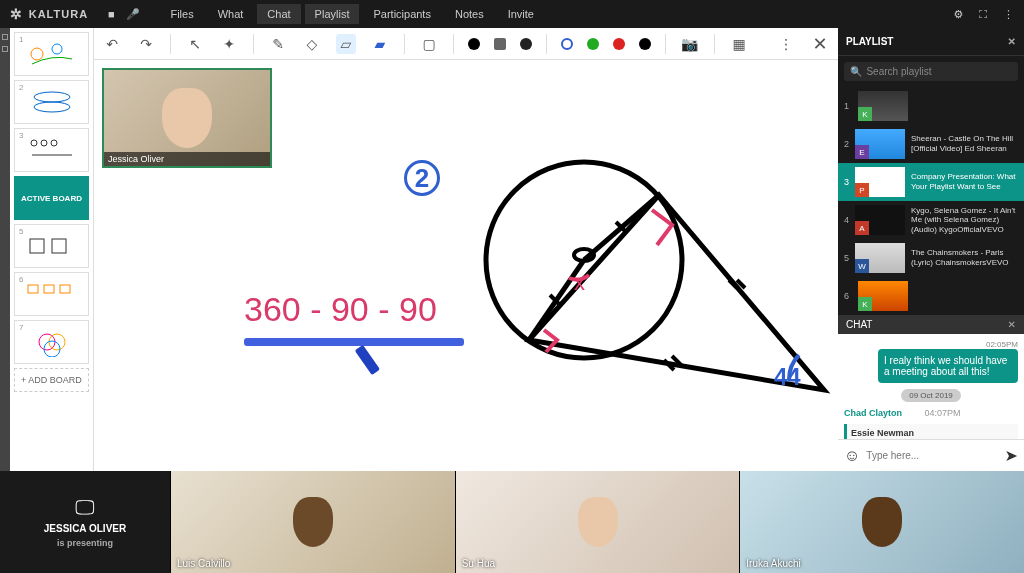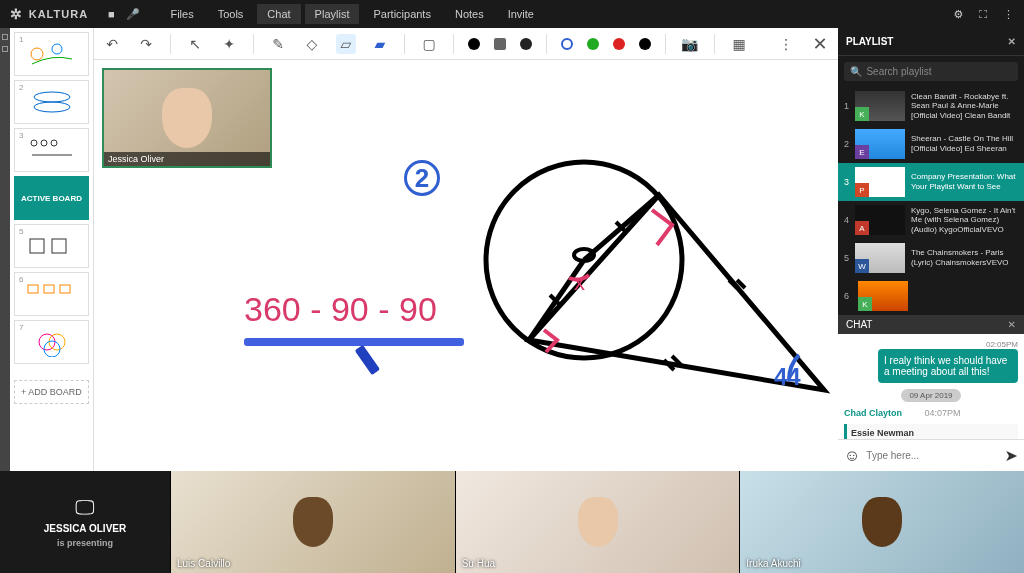--- a/index.html
+++ b/index.html
@@ -23,21 +23,21 @@
 .tool-btn { width: 20px; height: 20px; display: flex; align-items: center; justify-content: center; cursor: pointer; font-size: 14px; color: #555; }
 .tool-btn.active { background: #e0f0ff; border-radius: 3px; }
 .tool-sep { width: 1px; height: 20px; background: #ddd; }
 .color-dot { width: 12px; height: 12px; border-radius: 50%; }
 .tool-right { margin-left: auto; display: flex; gap: 14px; align-items: center; }
 
 .board-thumbs { width: 84px; background: #fff; border-right: 1px solid #ddd; display: flex; flex-direction: column; padding: 4px; gap: 4px; overflow-y: auto; }
 .thumb { border: 1px solid #ddd; height: 44px; display: flex; align-items: center; justify-content: center; font-size: 8px; color: #999; position: relative; background: #fff; }
 .thumb.active { border: 2px solid #0d9488; background: #0d9488; color: #fff; font-weight: bold; }
 .thumb-num { position: absolute; top: 2px; left: 2px; font-size: 8px; background: rgba(255,255,255,0.8); padding: 0 2px; }
-.add-board { border: 1px dashed #ccc; padding: 6px; text-align: left; font-size: 9px; color: #666; cursor: pointer; margin-top: 12px; }
+.add-board { border: 1px dashed #ccc; padding: 6px; text-align: left; font-size: 9px; color: #666; cursor: pointer; margin-top: 0; }
 
 .canvas-col { flex: 1; display: flex; flex-direction: column; background: #eee; min-width: 0; }
 .canvas-area { flex: 1; background: #fff; position: relative; overflow: hidden; }
 
 .pip { position: absolute; top: 8px; left: 8px; width: 170px; height: 100px; border: 2px solid #2e8b57; background: #ccc; }
 .pip-body { width: 100%; height: 100%; background: linear-gradient(135deg,#d4c5b0 0%,#b0a080 100%); display:flex; align-items:center; justify-content:center; }
 .pip-face { width: 50px; height: 60px; background:#e8c8a8; border-radius: 40% 40% 50% 50%; position:relative; }
 .pip-label { position: absolute; bottom: 0; left: 0; right: 0; background: rgba(0,0,0,0.6); color: #fff; font-size: 9px; padding: 2px 4px; }
 
 .equation { position: absolute; left: 150px; top: 230px; font-size: 34px; color: #d83a6a; font-weight: 500; }
@@ -91,21 +91,21 @@
   <div class="brand">
     <span class="brand-icon">✲</span>
     <span>KALTURA</span>
   </div>
   <div class="top-icons">
     <span>■</span>
     <span>🎤</span>
   </div>
   <div class="top-menu">
     <span class="top-menu-item">Files</span>
-    <span class="top-menu-item">Tools</span>
+    <span class="top-menu-item">What</span>
     <span class="top-menu-item active">Chat</span>
     <span class="top-menu-item active">Playlist</span>
     <span class="top-menu-item">Participants</span>
     <span class="top-menu-item">Notes</span>
     <span class="top-menu-item">Invite</span>
   </div>
   <div class="top-right">
     <span>⚙</span>
     <span>⛶</span>
     <span>⋮</span>
@@ -248,21 +248,20 @@
     <div class="search-bar">
       <span>🔍</span>
       <span>Search playlist</span>
     </div>
     <div class="playlist-items">
       <div class="pl-item">
         <span class="pl-num">1</span>
         <div class="pl-thumb" style="background:linear-gradient(#333,#555)">
             <div class="pl-icon" style="background:#45b058">K</div>
           </div>
-        <div class="pl-text">Clean Bandit - Rockabye ft. Sean Paul &amp; Anne-Marie [Official Video] Clean Bandit</div>
       </div>
       <div class="pl-item">
         <span class="pl-num">2</span>
         <div class="pl-thumb" style="background:linear-gradient(#4af,#28d)">
             <div class="pl-icon" style="background:#6b3fa0">E</div>
           </div>
         <div class="pl-text">Sheeran - Castle On The Hill [Official Video] Ed Sheeran</div>
       </div>
       <div class="pl-item active">
         <span class="pl-num">3</span>
@@ -296,21 +295,21 @@
     <div class="chat-panel">
       <div class="chat-header">
         <span>CHAT</span>
         <span class="panel-close" style="margin-left:auto">✕</span>
       </div>
       <div class="chat-body">
         <div class="chat-sent">
           <div class="chat-time-sm">02:05PM</div>
           <div class="chat-bubble-sent">I realy think we should have a meeting about all this!</div>
         </div>
-        <div class="chat-date-pill">09 Apr 2019</div>
+        <div class="chat-date-pill">09 Oct 2019</div>
         <div class="chat-user-row">
           <span class="chat-user-name">Chad Clayton</span>
           <span class="chat-user-time">04:07PM</span>
         </div>
         <div class="chat-quote">
           <div class="chat-quote-name">Essie Newman</div>
           <div>I realy think we should have a meeting about all this!</div>
         </div>
 
       </div>

